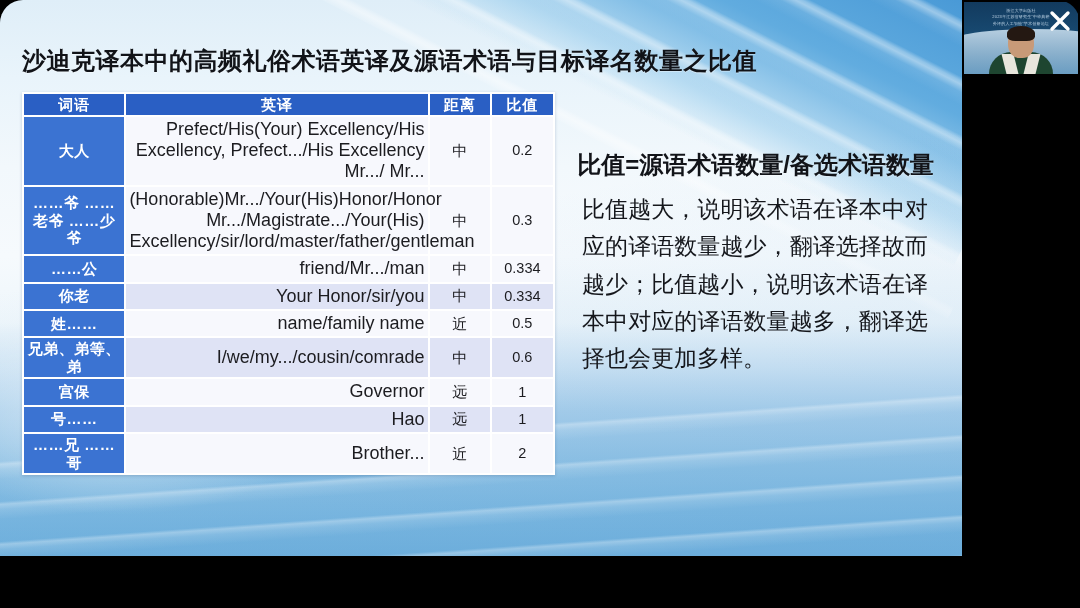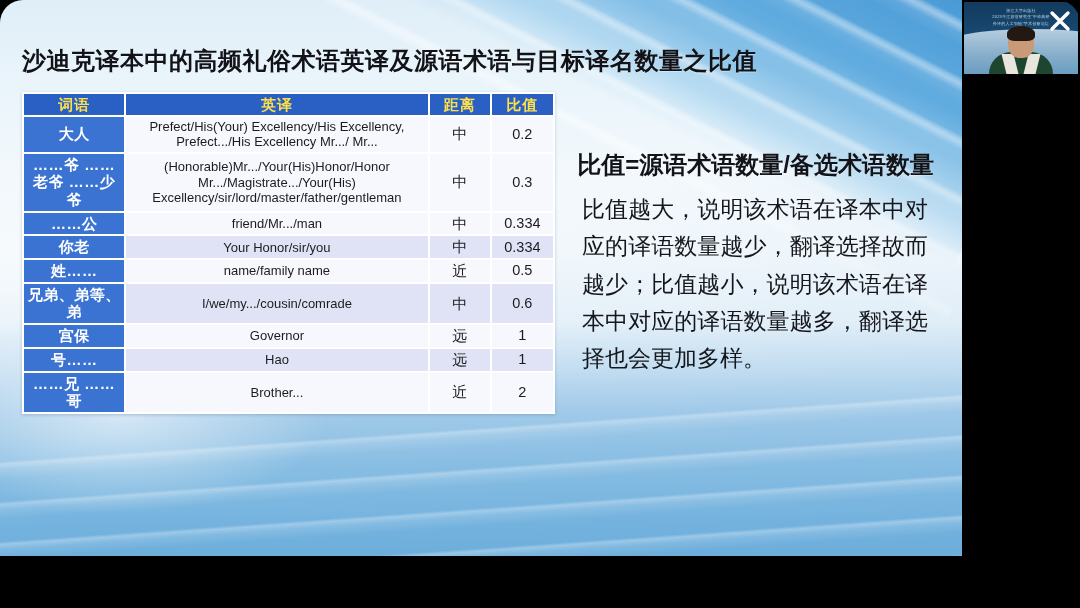--- a/index.html
+++ b/index.html
@@ -145,40 +145,40 @@
     box-shadow: 0 1px 3px rgba(40,70,120,.25);
   }
   #term-table th, #term-table td {
     padding: 2px 3px;
     font-size: 14px;
     line-height: 1.18;
     vertical-align: middle;
   }
   #term-table thead th {
     background: #2a5fc4;
-    color: #fde047;
+    color: #ffffff;
     font-weight: bold;
     font-size: 15px;
     text-align: center;
     height: 19px;
     padding: 1px 2px;
     letter-spacing: 1px;
   }
   #term-table td.term {
     background: #3b73d2;
     color: #ffffff;
     font-weight: bold;
     font-size: 15px;
     text-align: center;
     letter-spacing: .5px;
   }
   #term-table td.trans {
     color: #1c1c20;
-    text-align: center;
-    font-size: 13px;
+    text-align: right;
+    font-size: 18px;
   }
   #term-table td.dist {
     color: #1c1c20;
     text-align: center;
     font-size: 15px;
   }
   #term-table td.ratio {
     color: #1c1c20;
     text-align: center;
     font-size: 14.5px;

